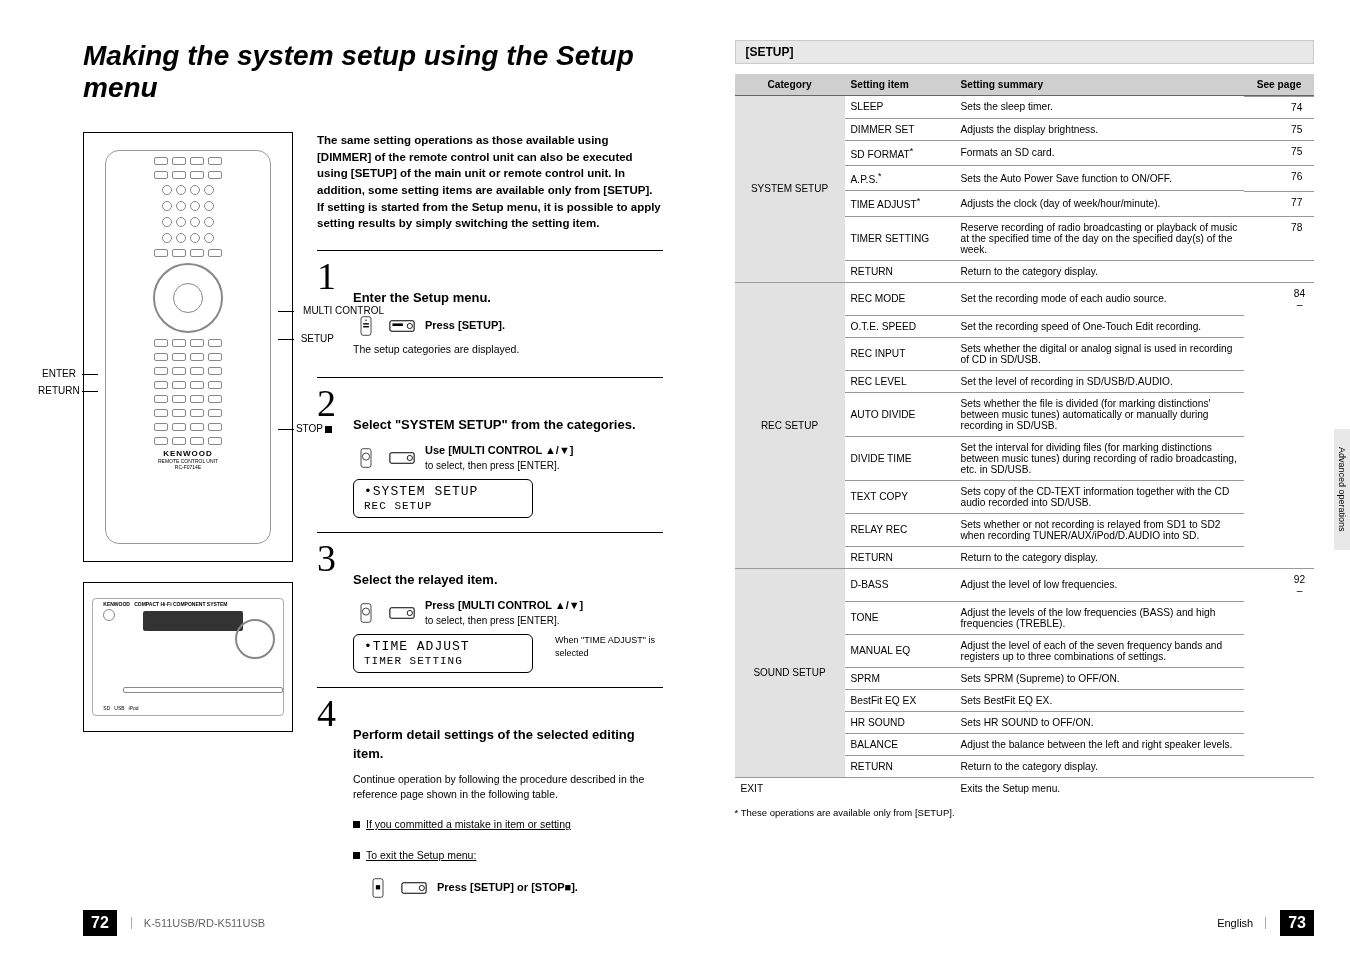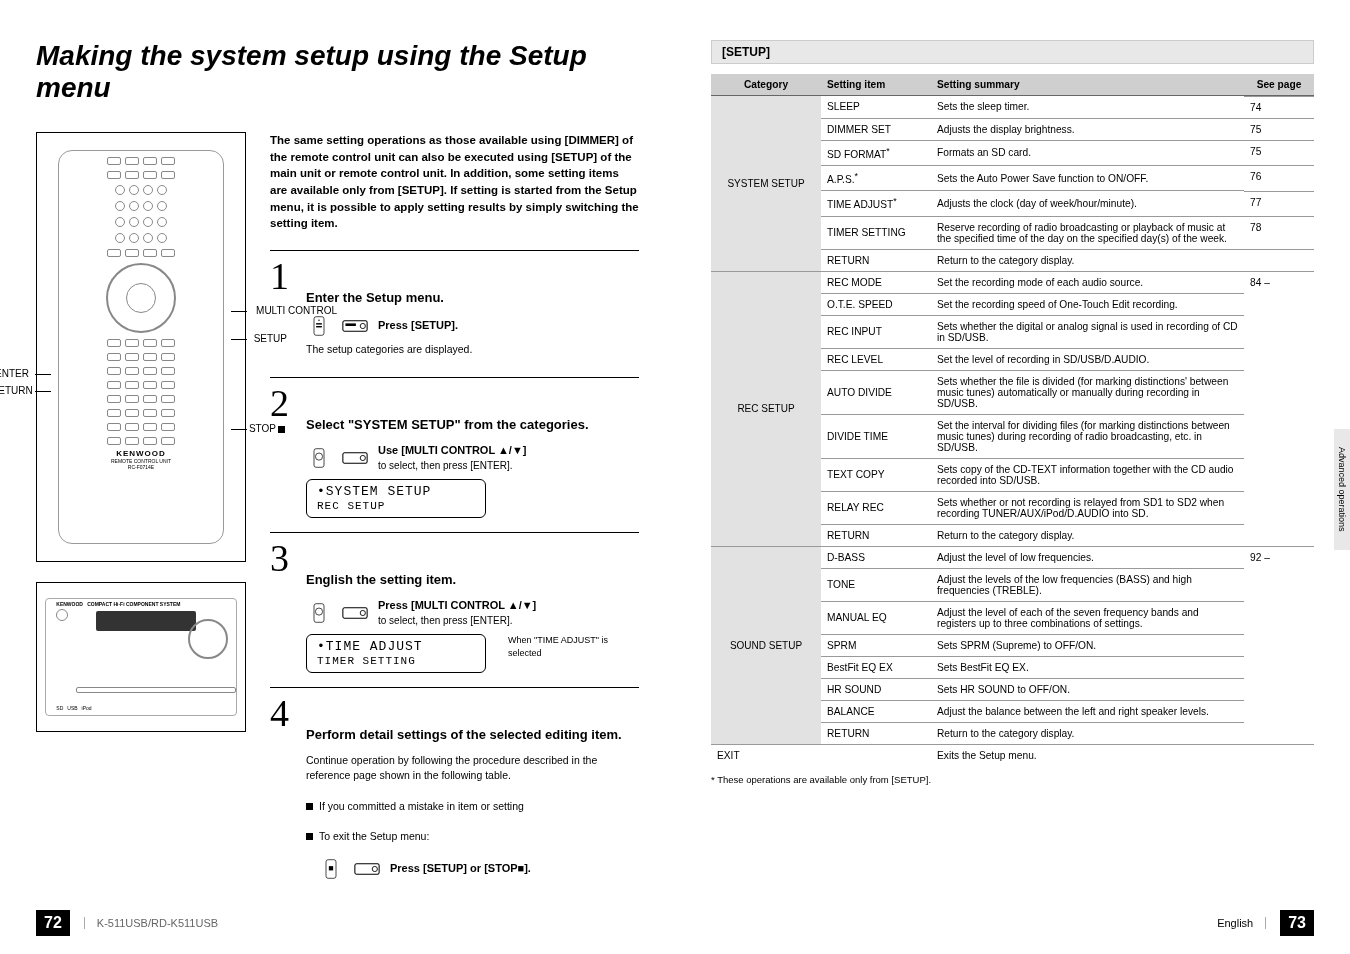--- a/index.html
+++ b/index.html
@@ -1,17 +1,17 @@
 <!DOCTYPE html>
 <html><head>
 <meta charset="utf-8">
 <style>
   * { box-sizing: border-box; margin: 0; padding: 0; }
   html, body { width: 1350px; height: 954px; background: #fff; font-family: "Segoe UI", Arial, sans-serif; color: #000; }
-  .page { display: flex; width: 100%; height: 100%; }
+  .page { display: flex; width: 100%; height: 100%; padding-left: 47px; }
   .left, .right { position: relative; padding: 40px 36px 24px 36px; }
   .left { width: 50%; border-right: 0; }
   .right { width: 50%; }
 
   h1 { font-size: 28px; font-weight: 700; font-style: italic; margin-bottom: 28px; }
 
   .left-cols { display: flex; gap: 24px; }
   .remote-col { width: 210px; flex-shrink: 0; display: flex; flex-direction: column; gap: 20px; }
   .instr-col { flex: 1; font-size: 11.5px; line-height: 1.45; }
 
@@ -46,21 +46,21 @@
   .icon-text { font-weight: 700; font-size: 11px; }
   .icon-sub { font-weight: 400; font-size: 10px; display:block; }
 
   .sub { font-size: 10.5px; margin: 4px 0 6px 0; }
 
   .lcd { background: #fff; border: 1px solid #000; border-radius: 6px; padding: 4px 10px; font-family: "Courier New", monospace; font-size: 13px; letter-spacing: 1px; display:inline-block; min-width: 180px; line-height:1.2; }
   .lcd .l2 { font-size: 11px; }
   .lcd-wrap { display:flex; gap:22px; align-items:flex-start; }
   .lcd-note { font-size: 9px; max-width: 100px; }
 
-  .bullet { display:flex; gap:6px; font-size: 10.5px; margin: 15px 0; }
+  .bullet { display:flex; gap:6px; font-size: 10.5px; margin: 15px 0; text-decoration: underline; }
   .bullet .sq { width:7px; height:7px; background:#000; flex-shrink:0; margin-top:4px; }
 
   .mini-block { display:flex; gap:8px; margin: 4px 0 8px 12px; font-size:11px; }
   .mini-block .txt { flex:1; }
   .mini-block .b { font-weight:700; }
 
   .footer-l, .footer-r { position: absolute; bottom: 18px; font-size: 11px; display:flex; align-items:center; gap:14px; }
   .footer-l { left: 36px; }
   .footer-r { right: 36px; }
   .pagenum { background: #000; color: #fff; font-weight: 700; padding: 4px 8px; font-size: 16px; }
@@ -288,21 +288,21 @@
             <div class="lcd">
               <div>•SYSTEM SETUP</div>
               <div class="l2"> REC SETUP</div>
             </div>
           </div>
         </div>
 
         <div class="step">
           <div class="step-num">3</div>
           <div class="step-body">
-            <div class="step-title">English the setting item.</div>
+            <div class="step-title">Select the relayed item.</div>
             <div class="icon-row">
               <span class="icon-remote">
                   <svg viewBox="0 0 20 28">
                     <rect x="3" y="1" width="14" height="26" rx="3" fill="none" stroke="#000" stroke-width="1"></rect>
                     <circle cx="10" cy="12" r="5" fill="none" stroke="#000"></circle>
                   </svg>
                 </span>
               <span class="icon-unit">
                   <svg viewBox="0 0 30 18">
                     <rect x="1" y="3" width="28" height="12" rx="2" fill="none" stroke="#000" stroke-width="1.2"></rect>

